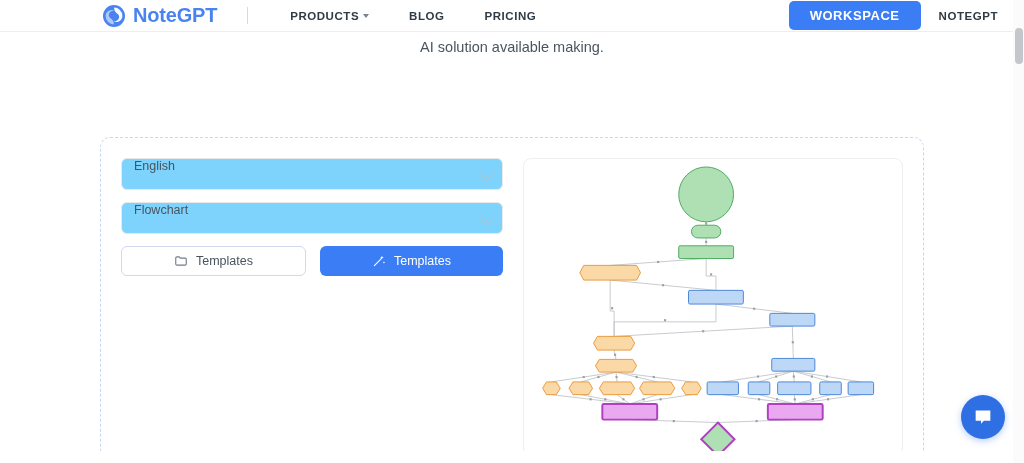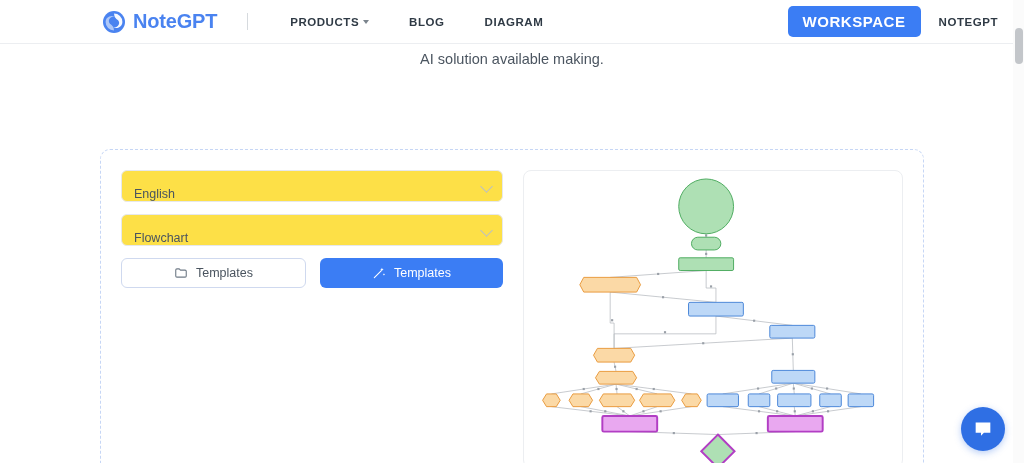--- a/index.html
+++ b/index.html
@@ -8,21 +8,21 @@
     width: 1024px;
     height: 463px;
     overflow: hidden;
     background: #ffffff;
     font-family: "Liberation Sans", sans-serif;
   }
 
   
   .navbar {
     position: relative;
-    height: 44px;
+    height: 32px;
     background: #ffffff;
     border-bottom: 1px solid #eceef1;
     display: flex;
     align-items: center;
     padding-left: 102px;
     padding-right: 14px;
   }
 
   .brand {
     display: flex;
@@ -75,26 +75,26 @@
   .nav-right {
     margin-left: auto;
     display: flex;
     align-items: center;
     gap: 0px;
   }
 
   .btn-workspace {
     background: #3b7df4;
     color: #ffffff;
-    font-size: 15px;
+    font-size: 13px;
     font-weight: 700;
     letter-spacing: 0.55px;
     border: none;
     border-radius: 5px;
-    padding: 7px 15px;
+    padding: 7px 21px;
     cursor: pointer;
     font-family: inherit;
   }
 
   .nav-account {
     display: flex;
     align-items: center;
     gap: 4px;
     font-size: 11.5px;
     font-weight: 700;
@@ -141,23 +141,23 @@
     width: 382px;
     display: flex;
     flex-direction: column;
   }
 
   .select-field {
     position: relative;
     height: 32px;
     border: 1px solid #e6e8ec;
     border-radius: 6px;
-    background: #fde047;
-    display: flex;
-    align-items: flex-end;
+    background: #7dd3fc;
+    display: flex;
+    align-items: flex-start;
     padding: 0 12px;
     font-size: 12.5px;
     color: #4a545f;
     cursor: pointer;
     margin-bottom: 12px;
   }
   .chev {
     position: absolute;
     right: 11px;
     top: 11px;
@@ -308,21 +308,21 @@
 
   <div class="nav-links">
     <div class="nav-item">
       <span>PRODUCTS</span>
       <span class="caret"></span>
     </div>
     <div class="nav-item">
       <span>BLOG</span>
     </div>
     <div class="nav-item">
-      <span>DIAGRAM</span>
+      <span>PRICING</span>
     </div>
   </div>
 
   <div class="nav-right">
     <button class="btn-workspace">WORKSPACE</button>
     <div class="nav-account">
       <span>NOTEGPT</span>
 
     </div>
   </div>

